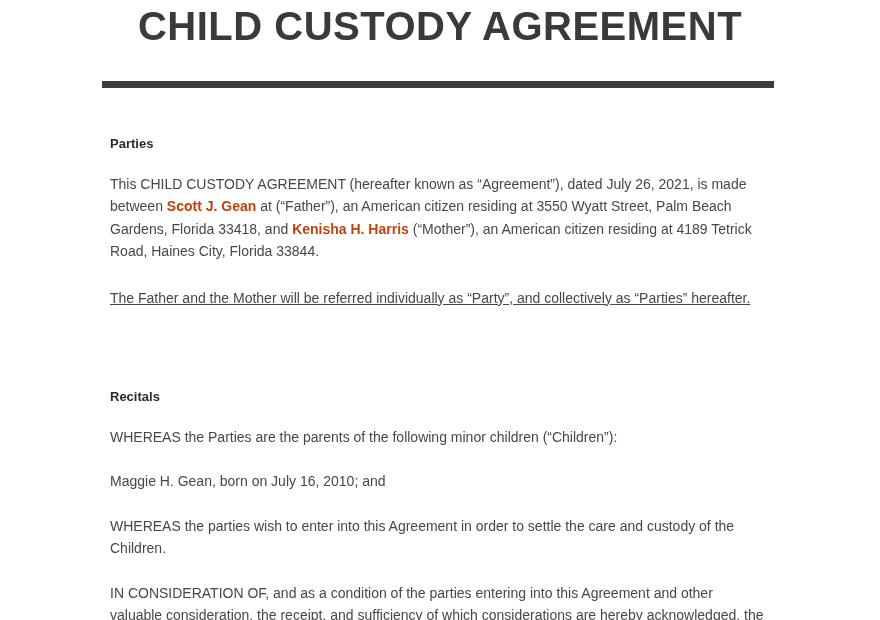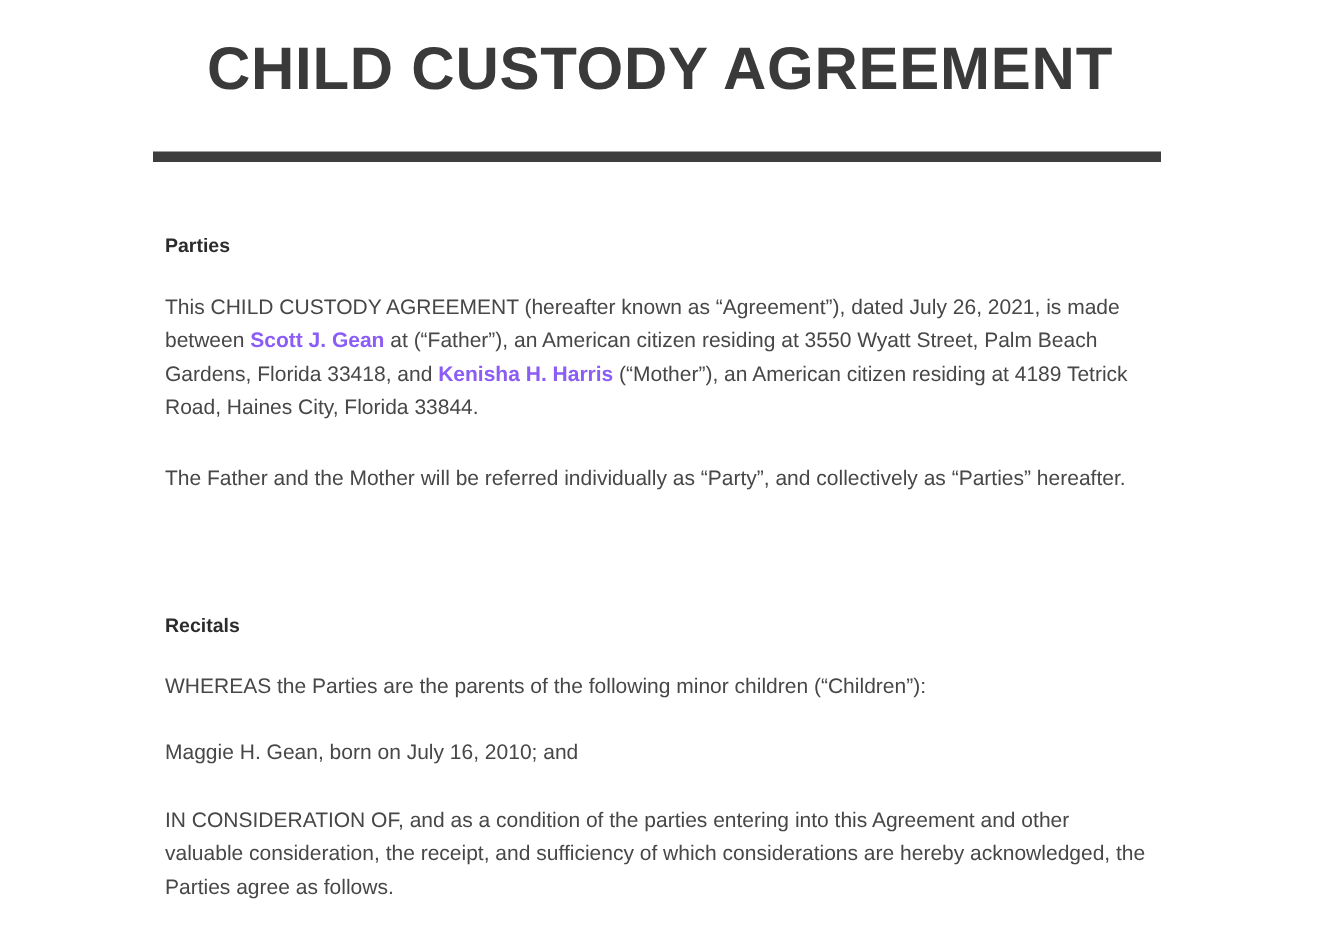--- a/index.html
+++ b/index.html
@@ -12,21 +12,21 @@
     overflow: hidden;
   }
 
   .page {
     width: 880px;
     height: 620px;
     background: #ffffff;
   }
 
   .doc-title {
-    padding-top: 24px;
+    padding-top: 4px;
     text-align: center;
     font-size: 40px;
     font-weight: 700;
     letter-spacing: 0.5px;
     color: #3a3a3a;
   }
 
   .title-rule {
     margin: 32px 106px 0 102px;
     height: 7px;
@@ -49,24 +49,24 @@
 
   .para {
     font-size: 14px;
     line-height: 1.6;
     color: #474747;
     margin-top: 22px;
   }
 
   .para .b {
     font-weight: 700;
-    color: #8b5cf6;
+    color: #c2410c;
   }
 
-  .para-tight { margin-top: 24px; }
+  .para-tight { margin-top: 24px; text-decoration: underline; }
 </style>
 </head>
 <body>
 
 <div class="page">
 
   <h1 class="doc-title">CHILD CUSTODY AGREEMENT</h1>
 
   <div class="title-rule"></div>
 
@@ -77,17 +77,18 @@
     <p class="para"><span>This CHILD CUSTODY AGREEMENT (hereafter known as “Agreement”), dated July 26, 2021, is made between </span><span class="b">Scott J. Gean</span><span> at (“Father”), an American citizen residing at 3550 Wyatt Street, Palm Beach Gardens, Florida 33418, and </span><span class="b">Kenisha H. Harris</span><span> (“Mother”), an American citizen residing at 4189 Tetrick Road, Haines City, Florida 33844.</span></p>
 
     <p class="para para-tight">The Father and the Mother will be referred individually as “Party”, and collectively as “Parties” hereafter.</p>
 
     <h2 class="section-heading heading-recitals">Recitals</h2>
 
     <p class="para">WHEREAS the Parties are the parents of the following minor children (“Children”):</p>
 
     <p class="para"><span>Maggie H. Gean, born on July 16, 2010; and</span><br></p>
 
+    <p class="para">WHEREAS the parties wish to enter into this Agreement in order to settle the care and custody of the Children.</p>
 
     <p class="para">IN CONSIDERATION OF, and as a condition of the parties entering into this Agreement and other valuable consideration, the receipt, and sufficiency of which considerations are hereby acknowledged, the Parties agree as follows.</p>
 
   </div>
 </div>
 
 </body></html>

